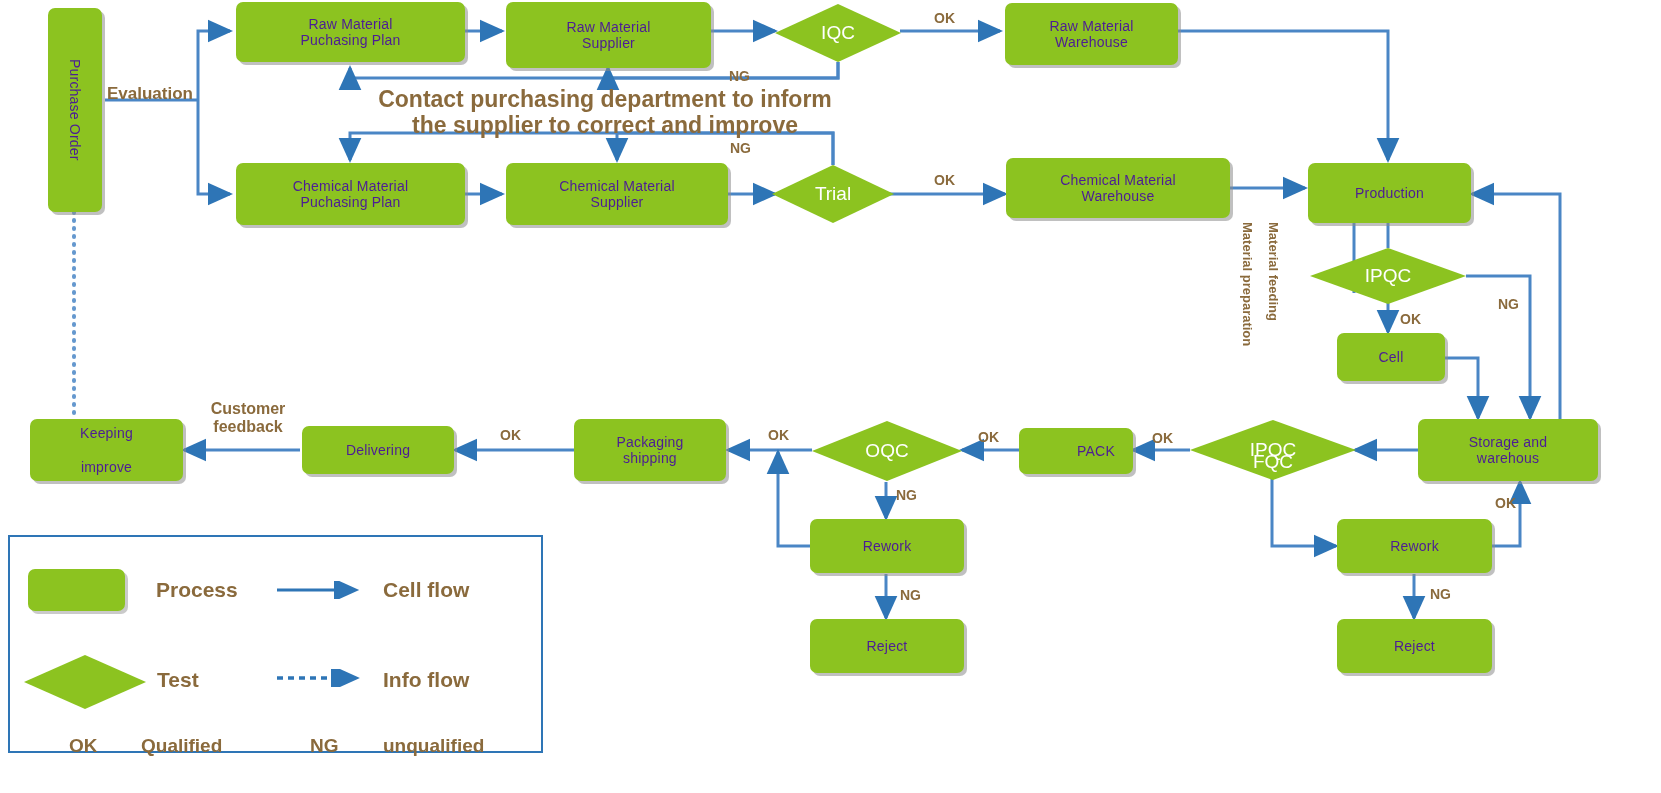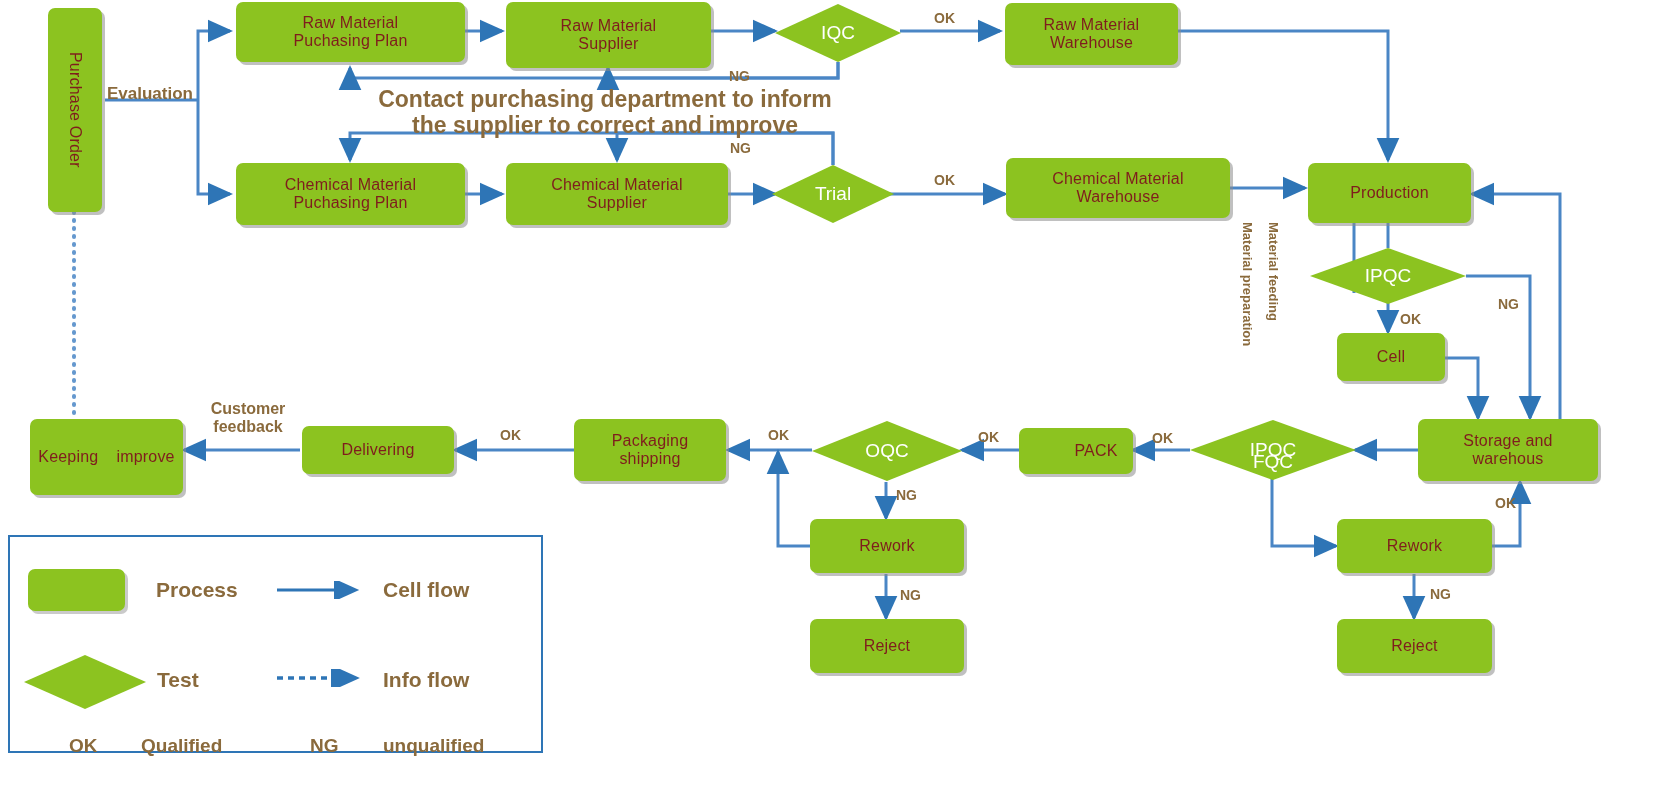--- a/index.html
+++ b/index.html
@@ -1,22 +1,22 @@
 <!DOCTYPE html>
 <html><head>
 <meta charset="utf-8">
 <style>
   html,body{margin:0;padding:0;background:#ffffff;}
   body{width:1661px;height:793px;font-family:"Liberation Sans",sans-serif;overflow:hidden;}
   #stage{position:relative;width:1661px;height:793px;}
   svg#wires{position:absolute;left:0;top:0;width:1661px;height:793px;}
 
   .node{position:absolute;box-sizing:border-box;display:flex;align-items:center;
-        justify-content:center;text-align:center;color:#7f1d1d;line-height:1.15;
-        font-size:16px;letter-spacing:.2px;}
+        justify-content:center;text-align:center;color:#4c1d95;line-height:1.15;
+        font-size:14px;letter-spacing:.2px;}
   .proc{background:#8CC320;border-radius:7px;box-shadow:3px 3px 0 rgba(140,140,140,.55);}
   .vert{writing-mode:vertical-rl;}
 
   .diam{position:absolute;display:flex;align-items:center;justify-content:center;
         text-align:center;color:#ffffff;font-size:19px;line-height:1.12;}
   .diam .dshape{position:absolute;left:0;top:0;width:100%;height:100%;
         background:#8CC320;clip-path:polygon(50% 0,100% 50%,50% 100%,0 50%);
         filter:drop-shadow(3px 3px 0 rgba(150,150,150,.5));}
   .diam .dtxt{position:relative;z-index:2;}
 
@@ -215,21 +215,21 @@
 
   <div class="node proc" style="left:574px;top:419px;width:152px;height:62px;flex-direction:column;">
     <span>Packaging</span>
     <span>shipping</span>
   </div>
 
   <div class="node proc" style="left:302px;top:426px;width:152px;height:48px;">
     <span>Delivering</span>
   </div>
 
-  <div class="node proc" style="left:30px;top:419px;width:153px;height:76px;flex-direction:row;gap:18px;">
+  <div class="node proc" style="left:30px;top:419px;width:153px;height:62px;flex-direction:column;gap:18px;">
     <span>Keeping</span>
     <span>improve</span>
   </div>
 
   <div class="node proc" style="left:1337px;top:519px;width:155px;height:54px;">
     <span>Rework</span>
   </div>
 
   <div class="node proc" style="left:1337px;top:619px;width:155px;height:54px;">
     <span>Reject</span>

